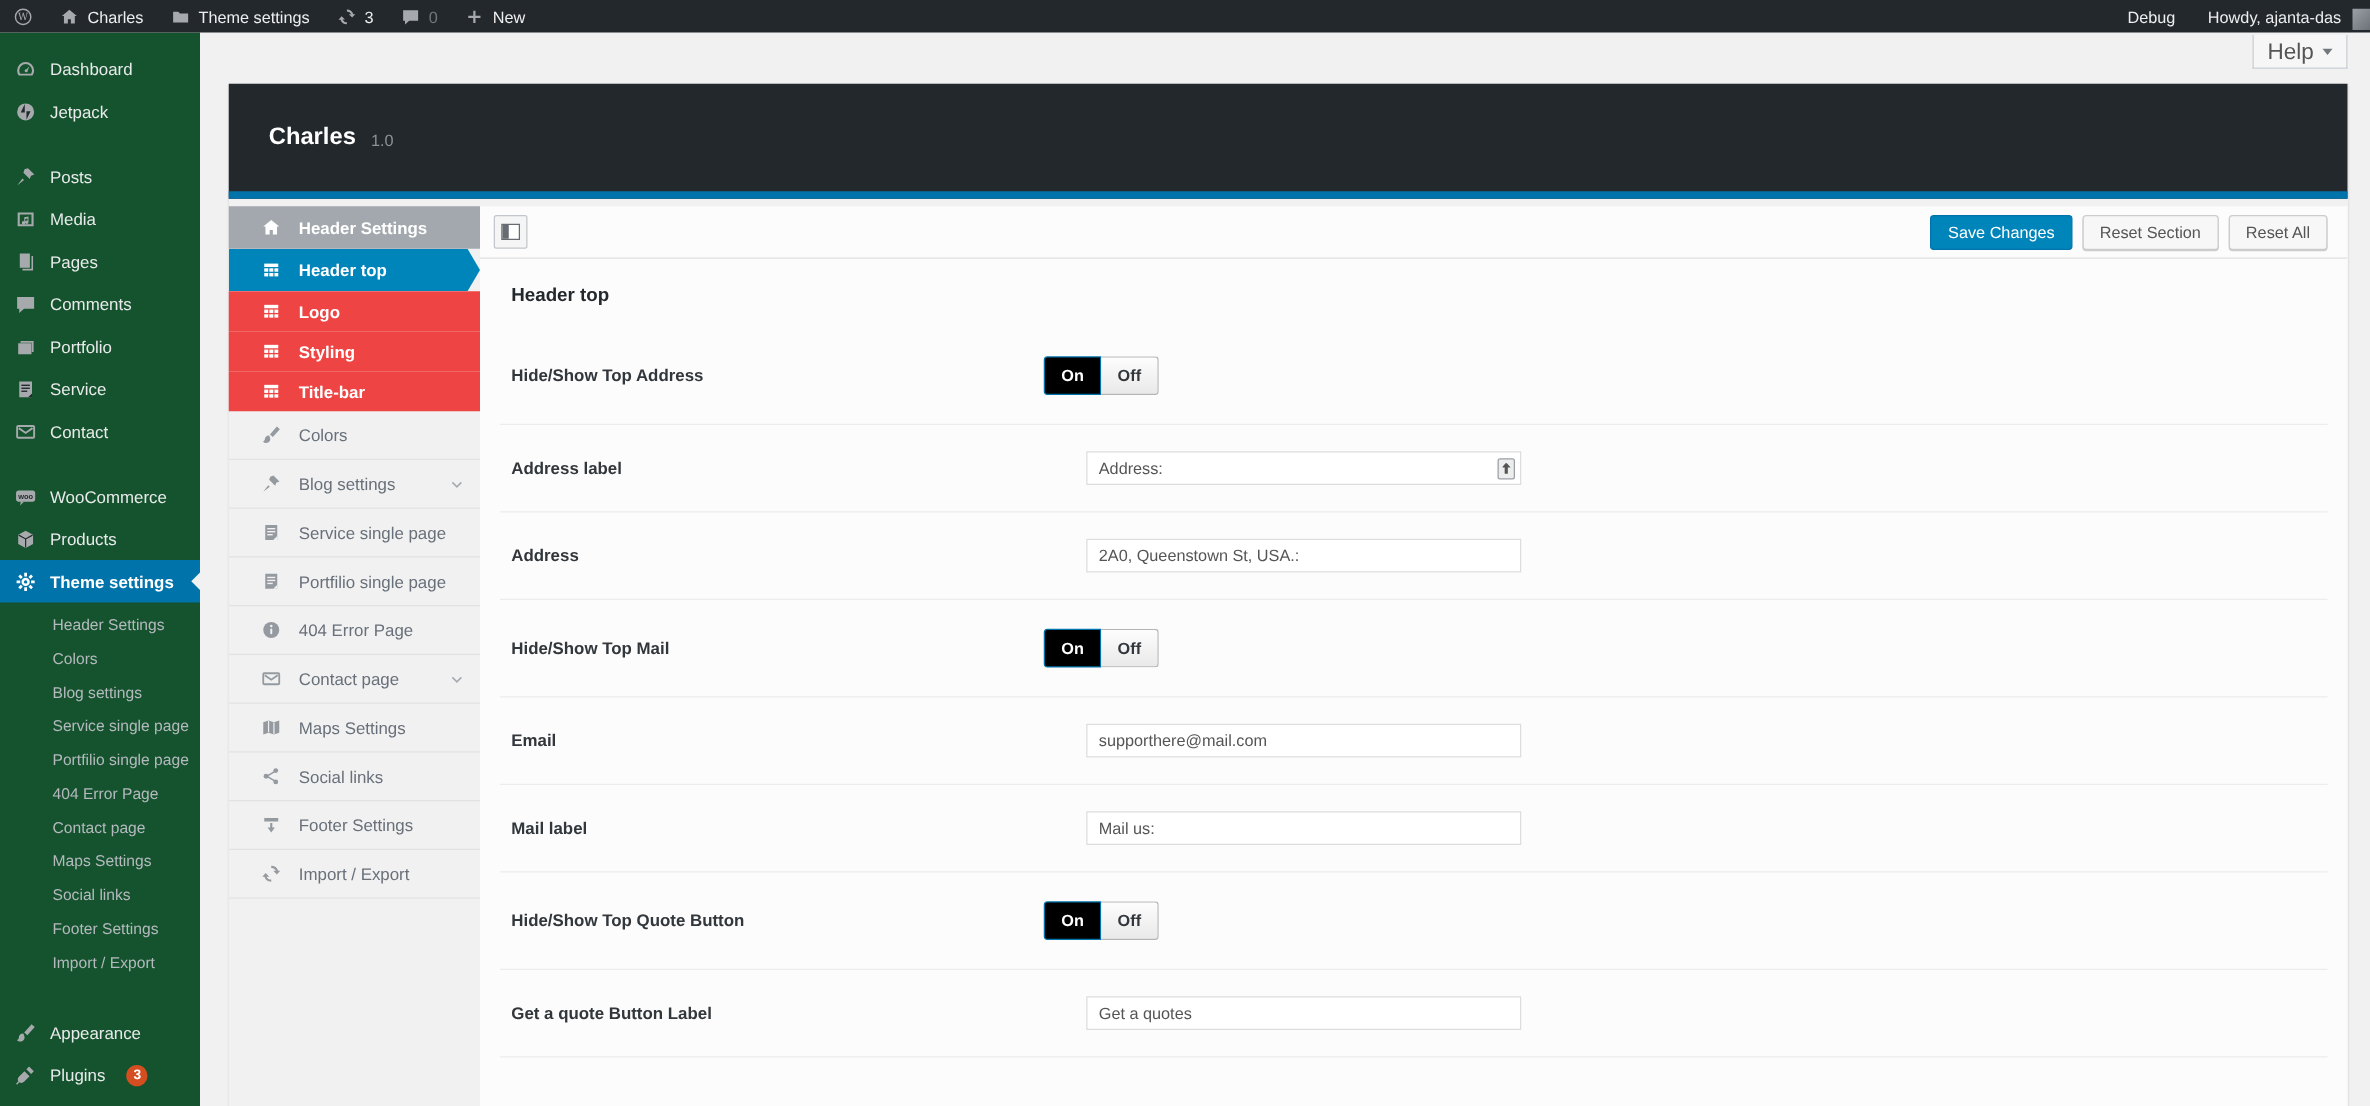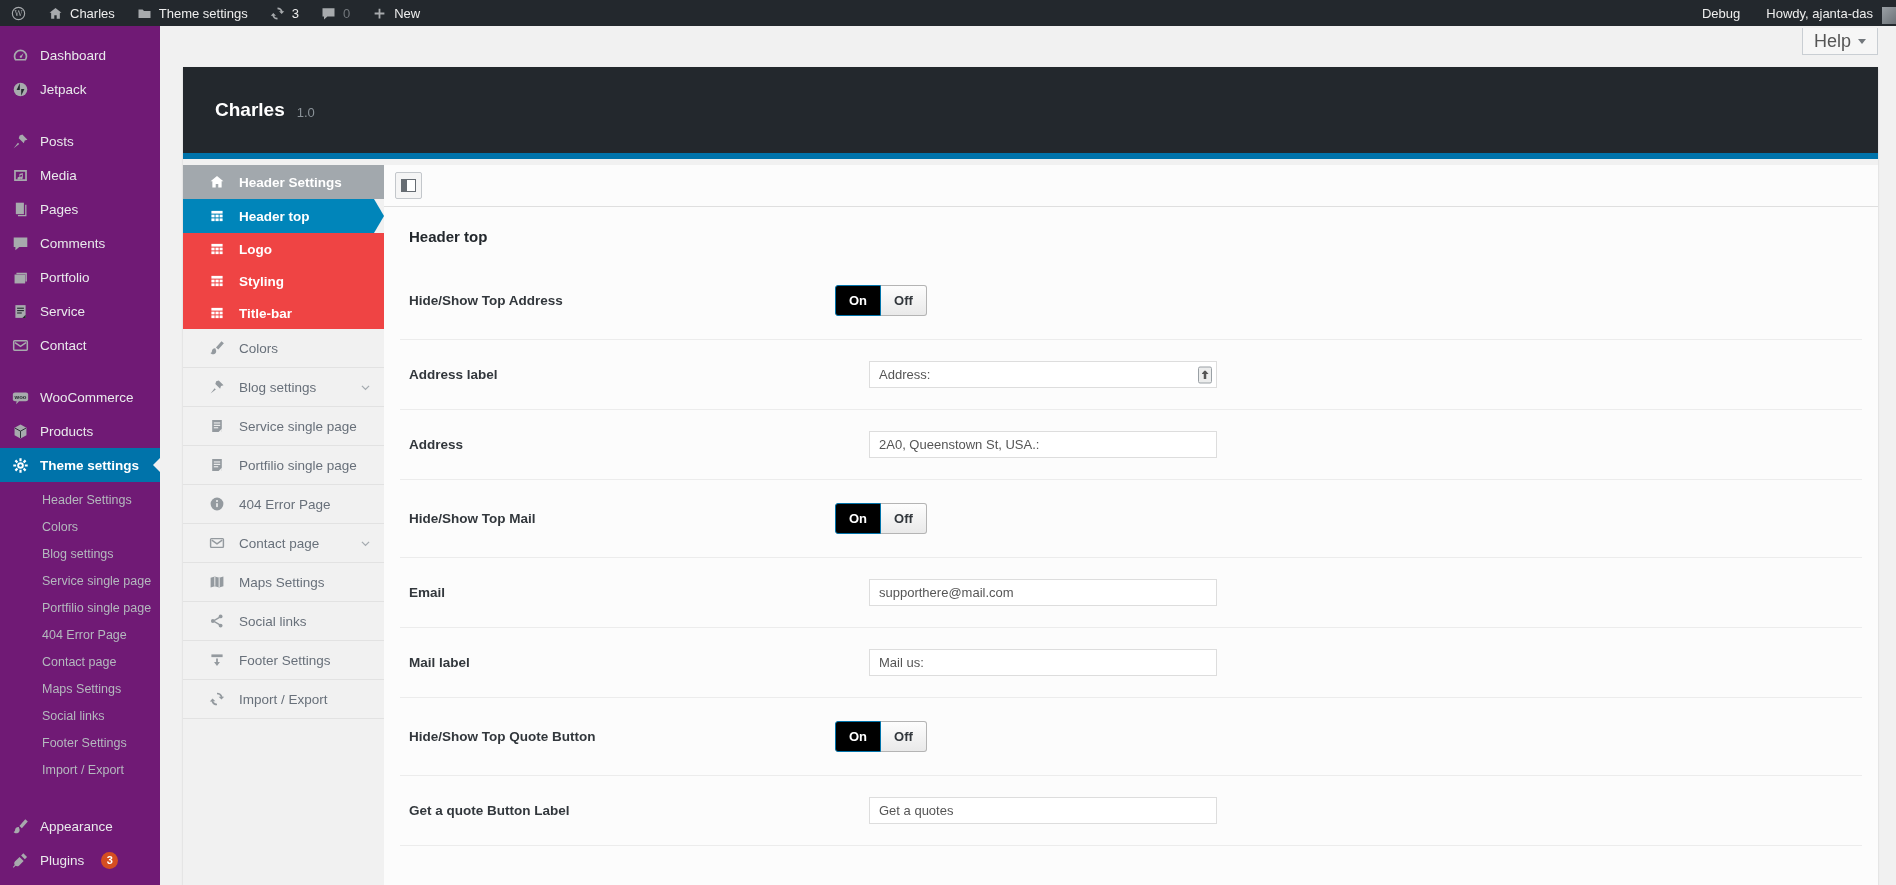--- a/index.html
+++ b/index.html
@@ -14,21 +14,21 @@
   .ab-item { display:flex; align-items:center; gap:7px; padding:0 11px; color:#eee;
              font-size:13px; cursor:pointer; }
   .ab-item .ico { color:#a7aaad; display:flex; }
   .ab-item .ico svg { width:15px; height:15px; }
   .ab-lbl.dim { color:#72777c; }
   #ab-right { margin-left:auto; display:flex; align-items:stretch; }
   #ab-right .ab-item { padding:0 13px; }
   .avatar { width:14px; height:17px; margin:5px 0 0 2px; background:linear-gradient(135deg,#9aa0a5,#6c7277); }
 
   
-  #sidebar { position:absolute; top:26px; left:0; width:160px; bottom:0; background:#701a75;
+  #sidebar { position:absolute; top:26px; left:0; width:160px; bottom:0; background:#14532d;
              padding-top:12px; overflow:hidden; }
   .sb-group { margin-bottom:18px; }
   .sb-item { position:relative; display:flex; align-items:center; gap:10px; height:34px;
              padding:0 6px 0 11px; font-size:13.5px; color:#e9eaec; cursor:pointer; }
   .sb-item .ico { width:19px; display:flex; justify-content:center; color:#a7aaad; flex:none; }
   .sb-item .ico svg { width:17px; height:17px; }
   .sb-item.active { background:#0073aa; color:#fff; font-weight:bold; }
   .sb-item.active .ico { color:#fff; }
   .sb-item.active::after { content:""; position:absolute; right:0; top:50%; margin-top:-7px;
              border:7px solid transparent; border-right-color:#f1f1f1; }
@@ -526,20 +526,25 @@
               </svg>
             </span>
             <span>Import / Export</span>
           </div>
         </div>
       <div id="pcontent">
         <div id="ptoolbar">
           <div class="expand-btn">
             <div class="expand-inner"></div>
           </div>
+          <div class="tb-buttons">
+            <button class="btn btn-primary">Save Changes</button>
+            <button class="btn btn-secondary">Reset Section</button>
+            <button class="btn btn-secondary">Reset All</button>
+          </div>
         </div>
         <div id="section-title">Header top</div>
         <div id="fields">
             <div class="frow h-toggle">
               <div class="flabel">Hide/Show Top Address</div>
               <div class="toggle">
                 <button class="tog tog-on">On</button>
                 <button class="tog tog-off">Off</button>
               </div>
             </div>

